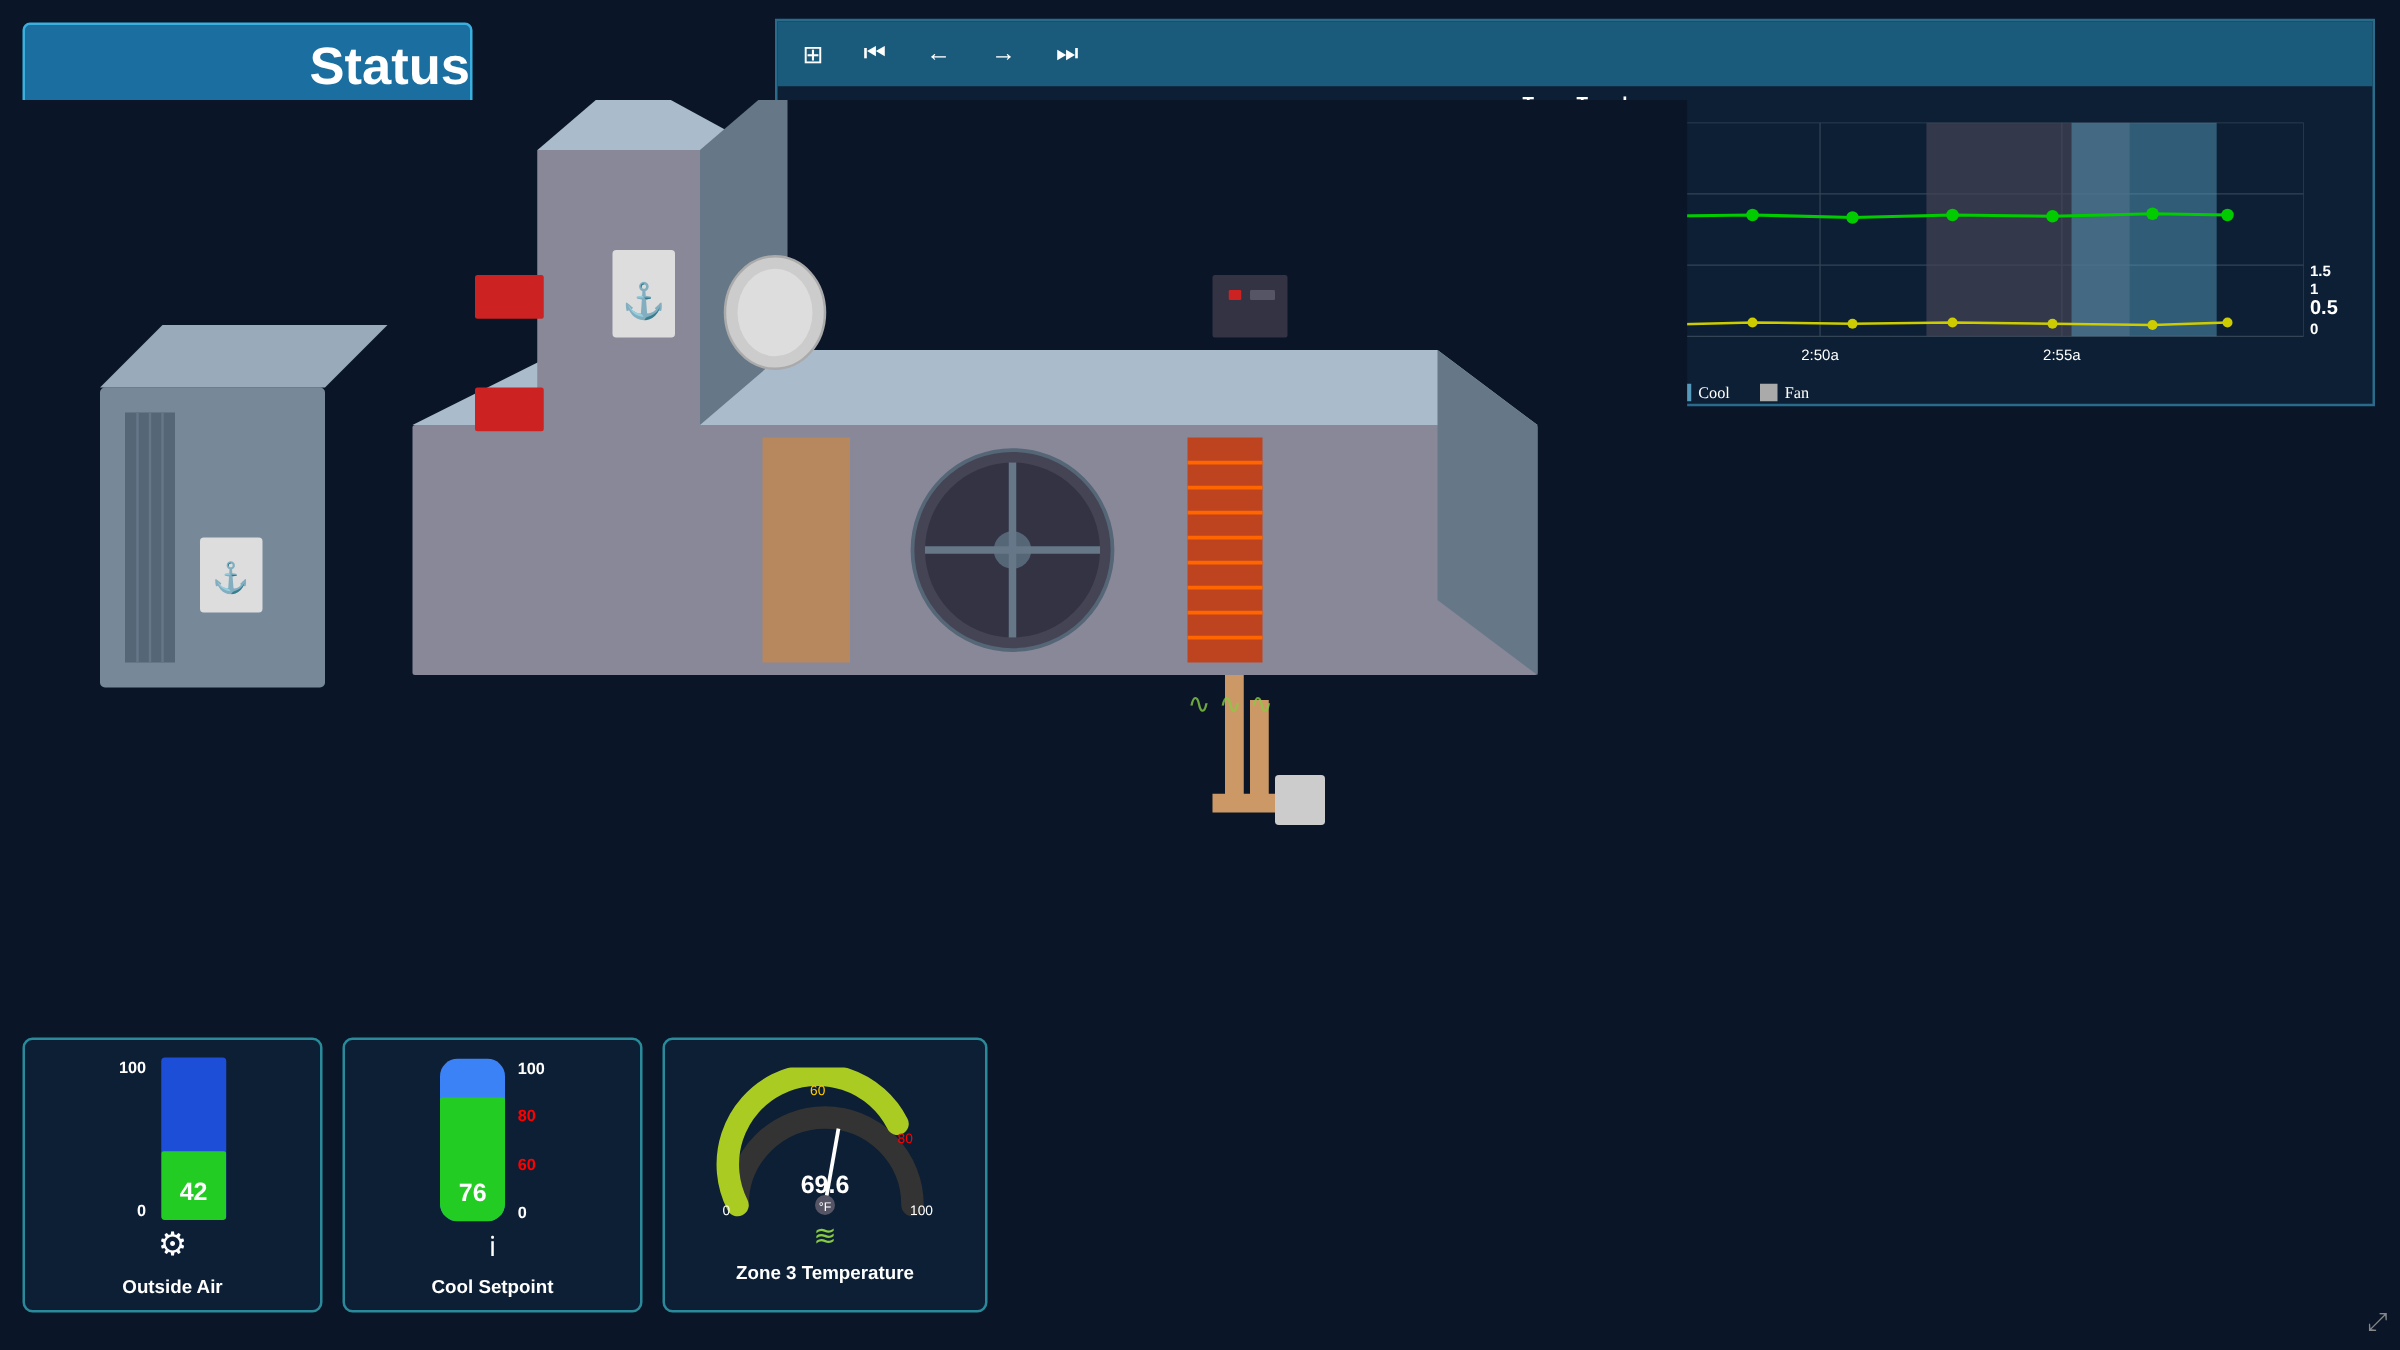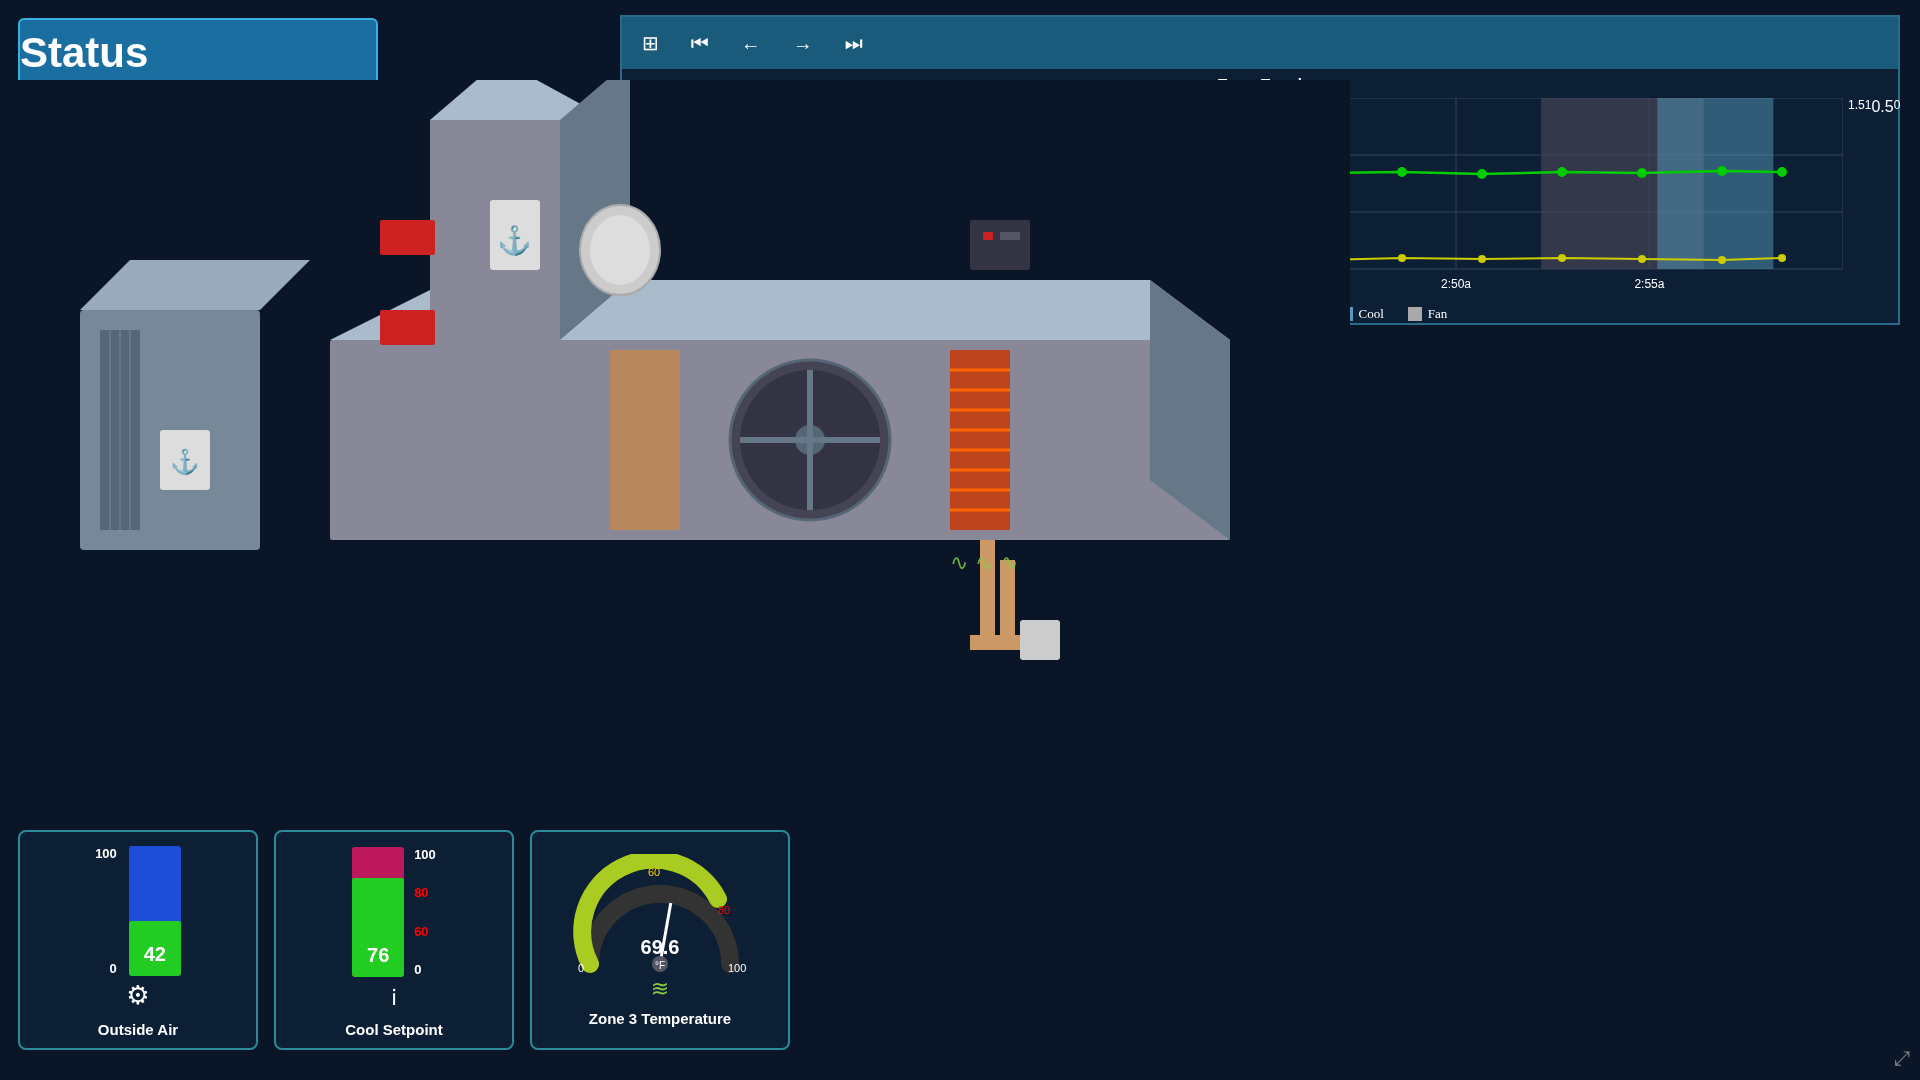--- a/index.html
+++ b/index.html
@@ -17,21 +17,21 @@
       position: absolute;
       top: 18px;
       left: 18px;
       width: 360px;
       height: 70px;
       background: #1a6fa0;
       border: 2px solid #3ab0e0;
       border-radius: 6px;
       display: flex;
       align-items: center;
-      justify-content: flex-start;
+      justify-content: flex-end;
     }
     #status-header span {
       color: white;
       font-size: 42px;
       font-weight: bold;
     }
 
     
     #chart-container {
       position: absolute;
@@ -171,21 +171,21 @@
   <div id="chart-title">Temp Trend</div>
 
   <div style="position:relative; height:200px; margin: 4px 55px 0 60px;">
 
     <div style="position:absolute;left:-58px;top:0;bottom:28px;display:flex;flex-direction:column;justify-content:space-between;align-items:flex-end;width:52px;">
       <span style="color:white;font-size:12px;">80</span>
       <span style="color:white;font-size:12px;">60</span>
       <span style="color:white;font-size:12px;">40</span>
     </div>
 
-    <div style="position:absolute;right:-55px;top:0;bottom:28px;display:flex;flex-direction:row;justify-content:space-between;align-items:flex-start;width:50px;">
+    <div style="position:absolute;right:-55px;top:0;bottom:28px;display:flex;flex-direction:column;justify-content:flex-end;align-items:flex-start;width:50px;font-weight:bold;">
       <span style="color:white;font-size:12px;">1.5</span>
       <span style="color:white;font-size:12px;">1</span>
       <span style="color:white;font-size:16px;">0.5</span>
       <span style="color:white;font-size:12px;">0</span>
     </div>
 
     <svg id="chart-svg" width="100%" height="172" style="display:block;">
 
       <line x1="0" y1="0" x2="100%" y2="0" stroke="#334455" stroke-width="1"></line>
       <line x1="0" y1="57" x2="100%" y2="57" stroke="#334455" stroke-width="1"></line>
@@ -367,21 +367,21 @@
       </div>
     </div>
     <div style="font-size:26px;color:white;margin:4px 0;">⚙</div>
     <div class="panel-title">Outside Air</div>
   </div>
 
   <div class="panel">
     <div style="display:flex;align-items:flex-end;gap:6px;flex:1;width:100%;justify-content:center;position:relative;">
 
       <div style="display:flex;flex-direction:column;align-items:center;">
-        <div style="width:52px;height:130px;background:#be185d;border-radius:3px;position:relative;overflow:hidden;display:flex;align-items:flex-end;">
+        <div style="width:52px;height:130px;background:#3b82f6;border-radius:14px;position:relative;overflow:hidden;display:flex;align-items:flex-end;">
           <div style="width:100%;height:76%;background:#22cc22;border-radius:2px;"></div>
           <span style="position:absolute;left:50%;transform:translateX(-50%);color:white;font-size:20px;font-weight:bold;bottom:10px;">76</span>
         </div>
       </div>
 
       <div style="display:flex;flex-direction:column;justify-content:space-between;height:130px;align-items:flex-start;padding-left:4px;">
         <span style="color:white;font-size:13px;font-weight:bold;">100</span>
         <span style="color:red;font-size:13px;font-weight:bold;">80</span>
         <span style="color:red;font-size:13px;font-weight:bold;">60</span>
         <span style="color:white;font-size:13px;font-weight:bold;">0</span>

